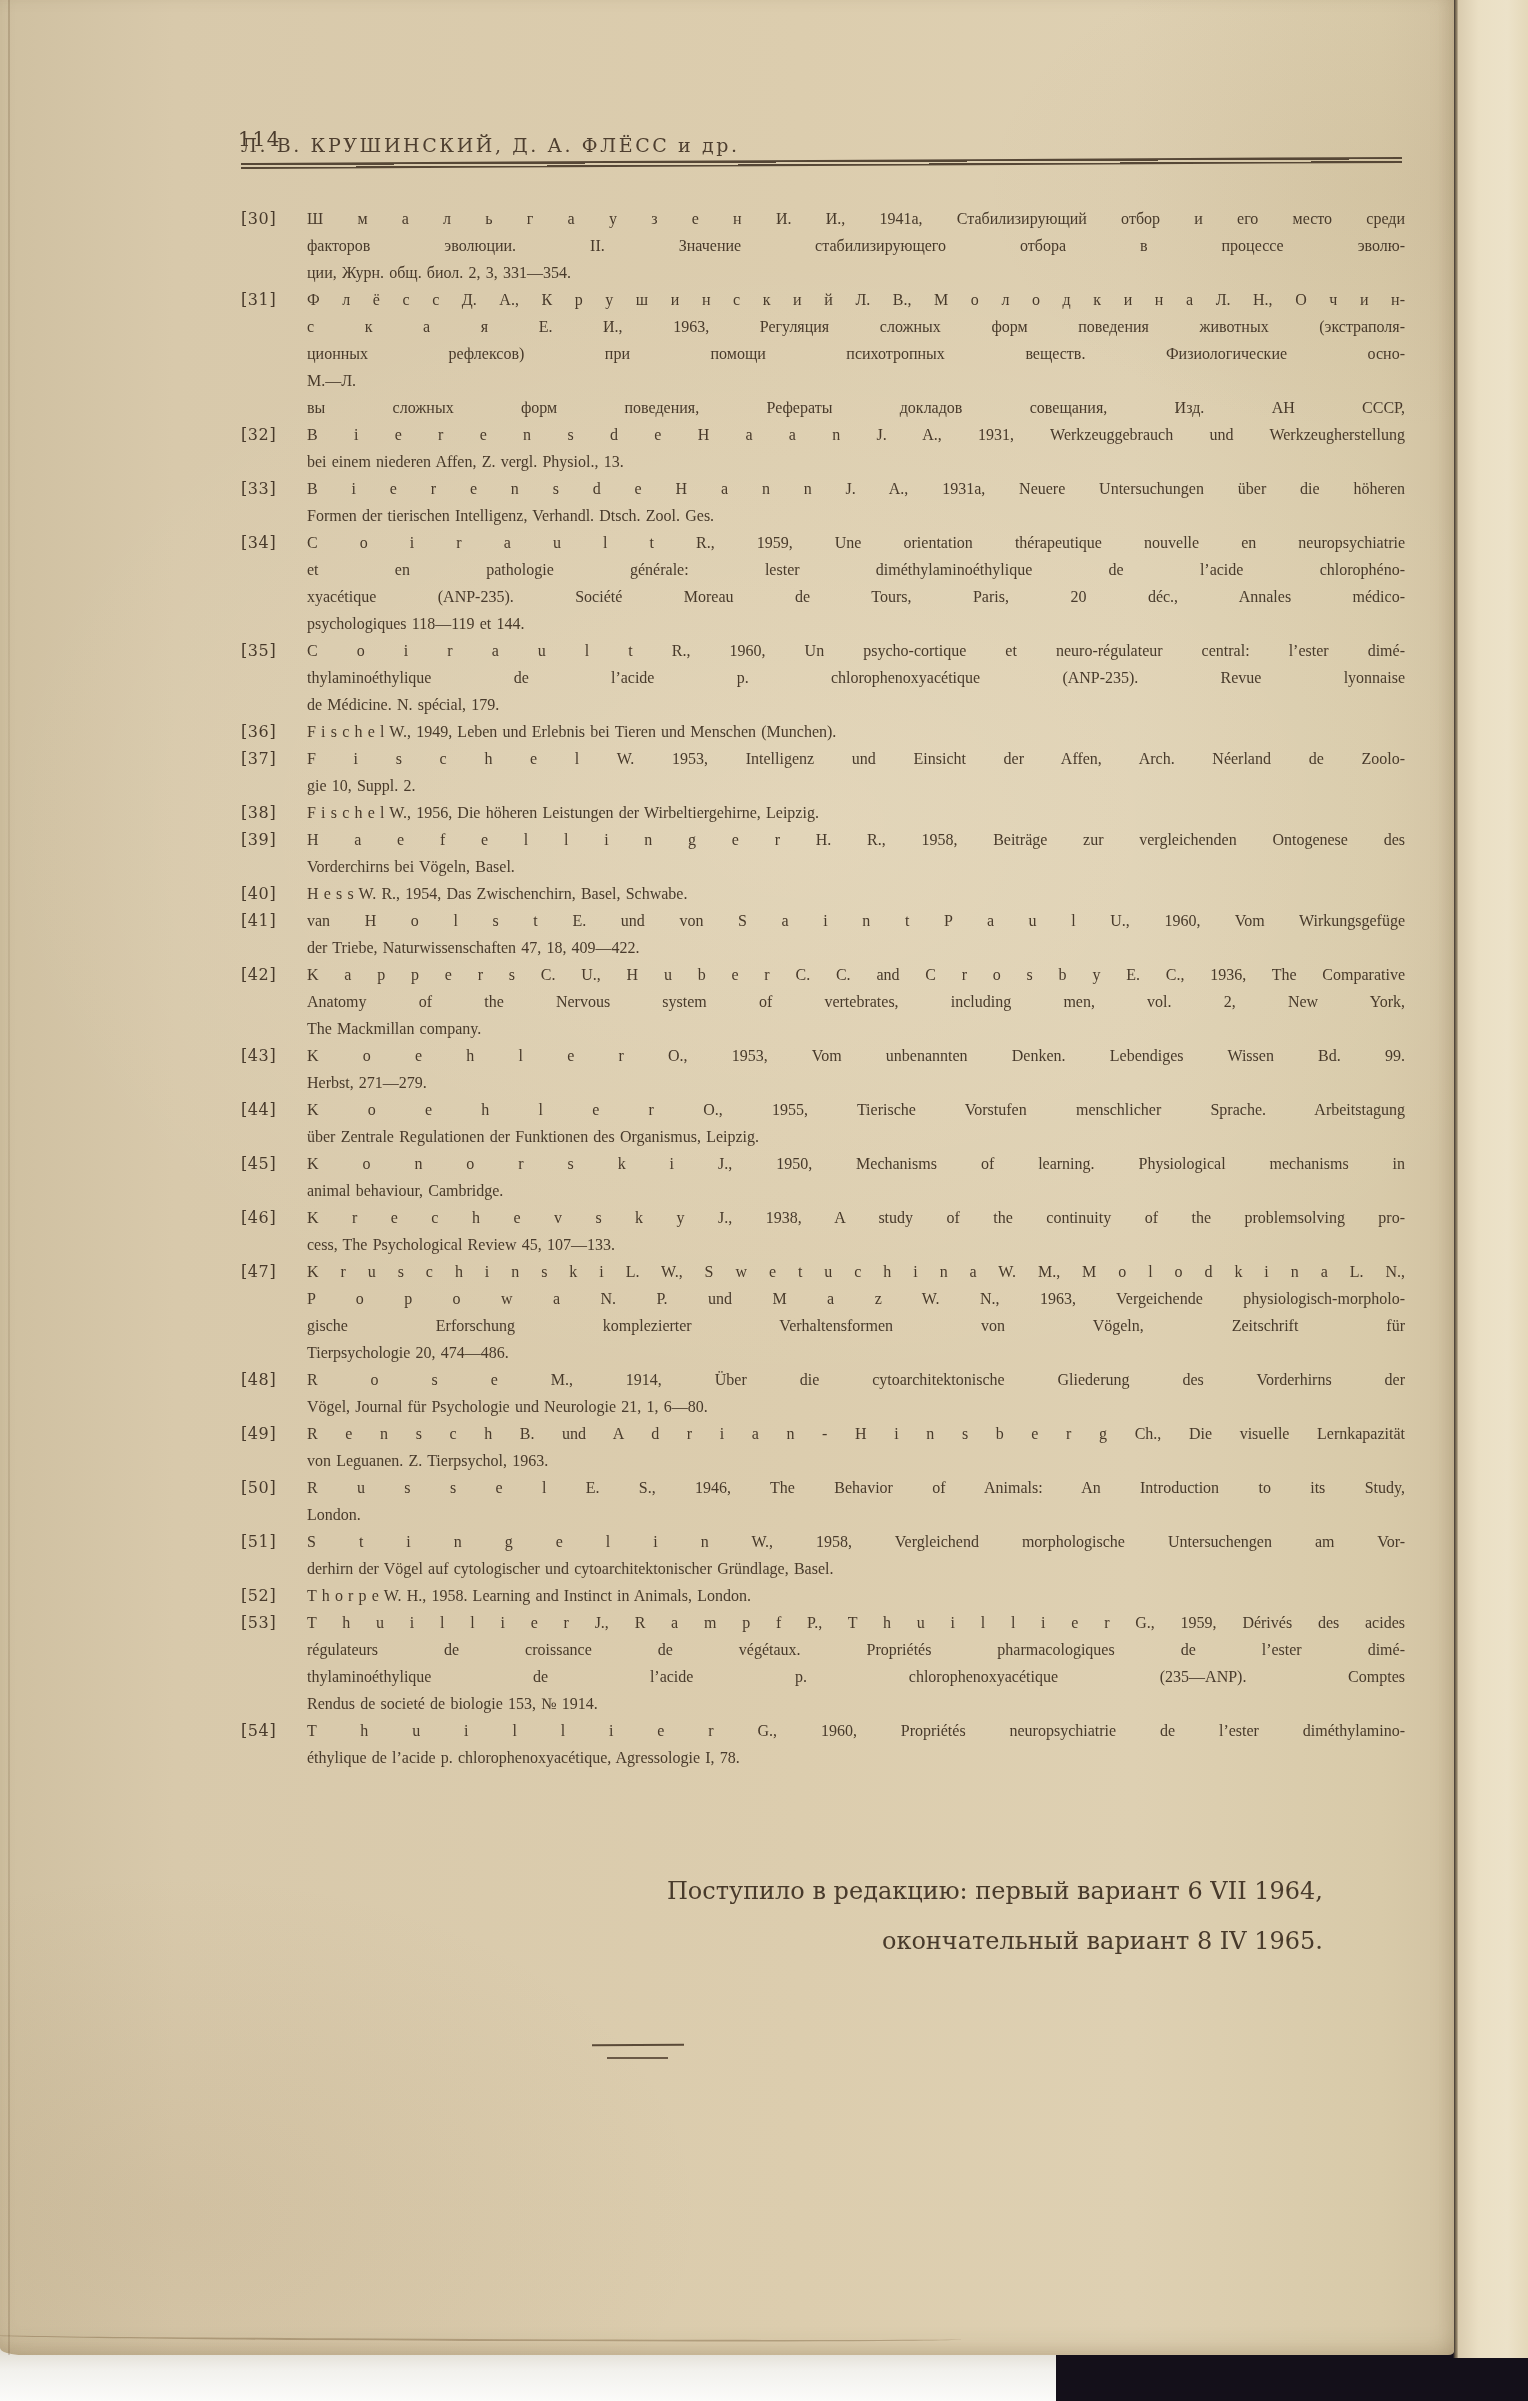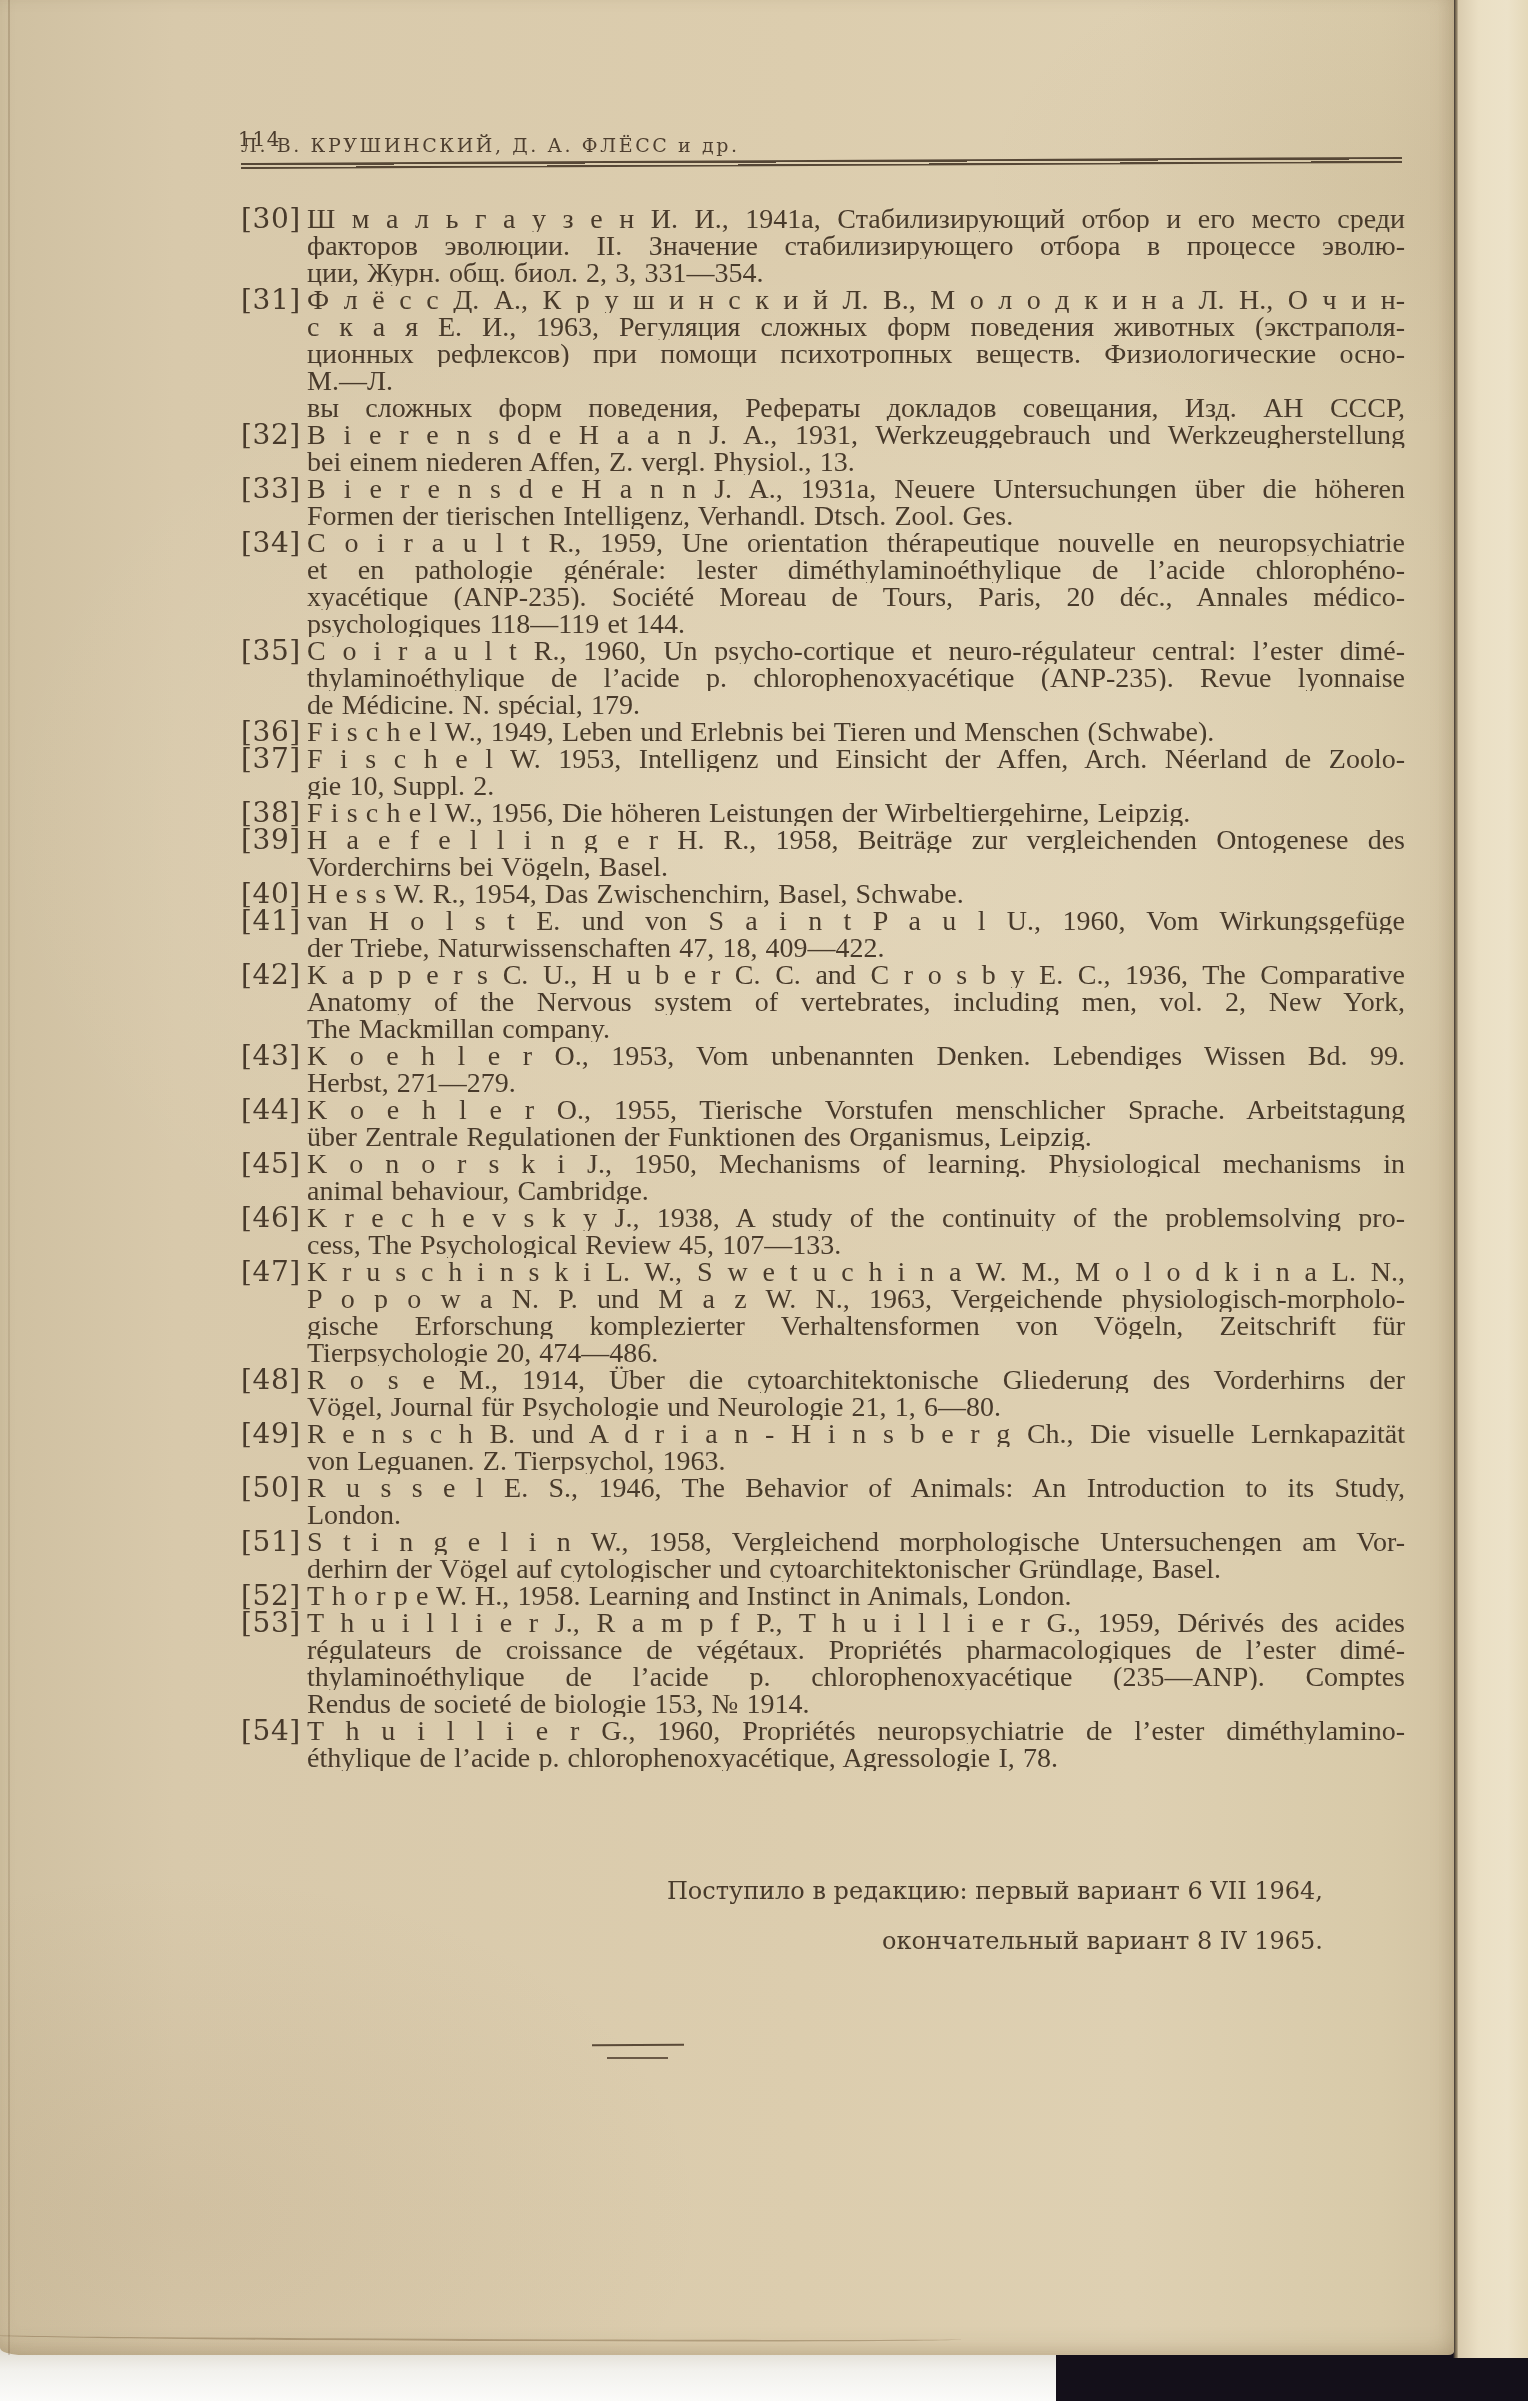--- a/index.html
+++ b/index.html
@@ -55,21 +55,21 @@
     text-align:left;font-size:19px;letter-spacing:2.6px;color:#4e3f30;
     white-space:nowrap;
   }
   .head-rule{
     position:absolute;left:241px;top:163px;width:1161px;height:6.4px;
     background:linear-gradient(to bottom,#564736 0 2.3px,rgba(0,0,0,0) 2.3px 4.1px,#564736 4.1px 6.4px);
     transform:rotate(-0.30deg);transform-origin:left center;
   }
   .refs{
     position:absolute;left:241px;top:205px;width:1166px;
-    font-size:28px;color:#483a2b;
+    font-size:16px;color:#483a2b;
   }
   .ref{display:flex;align-items:flex-start;}
   .ref-label{
     flex:0 0 66px;line-height:27px;letter-spacing:0.6px;white-space:nowrap;
   }
   .ref-text{width:1098px;font-family:Liberation Serif, serif;}
   .ref-line{
     line-height:27px;white-space:nowrap;overflow:hidden;word-spacing:1.2px;
   }
   .ref-line.fill{
@@ -151,21 +151,21 @@
         <span class="ref-label">[35]</span>
         <div class="ref-text">
           <div class="ref-line fill">C o i r a u l t  R., 1960, Un psycho-cortique et neuro-régulateur central: l’ester dimé-</div>
           <div class="ref-line fill">thylaminoéthylique de l’acide p. chlorophenoxyacétique (ANP-235). Revue lyonnaise</div>
           <div class="ref-line">de Médicine. N. spécial, 179.</div>
         </div>
       </div>
       <div class="ref">
         <span class="ref-label">[36]</span>
         <div class="ref-text">
-          <div class="ref-line">F i s c h e l  W., 1949, Leben und Erlebnis bei Tieren und Menschen (Schwabe).</div>
+          <div class="ref-line">F i s c h e l  W., 1949, Leben und Erlebnis bei Tieren und Menschen (Munchen).</div>
         </div>
       </div>
       <div class="ref">
         <span class="ref-label">[37]</span>
         <div class="ref-text">
           <div class="ref-line fill">F i s c h e l  W. 1953, Intelligenz und Einsicht der Affen, Arch. Néerland de Zoolo-</div>
           <div class="ref-line">gie 10, Suppl. 2.</div>
         </div>
       </div>
       <div class="ref">

